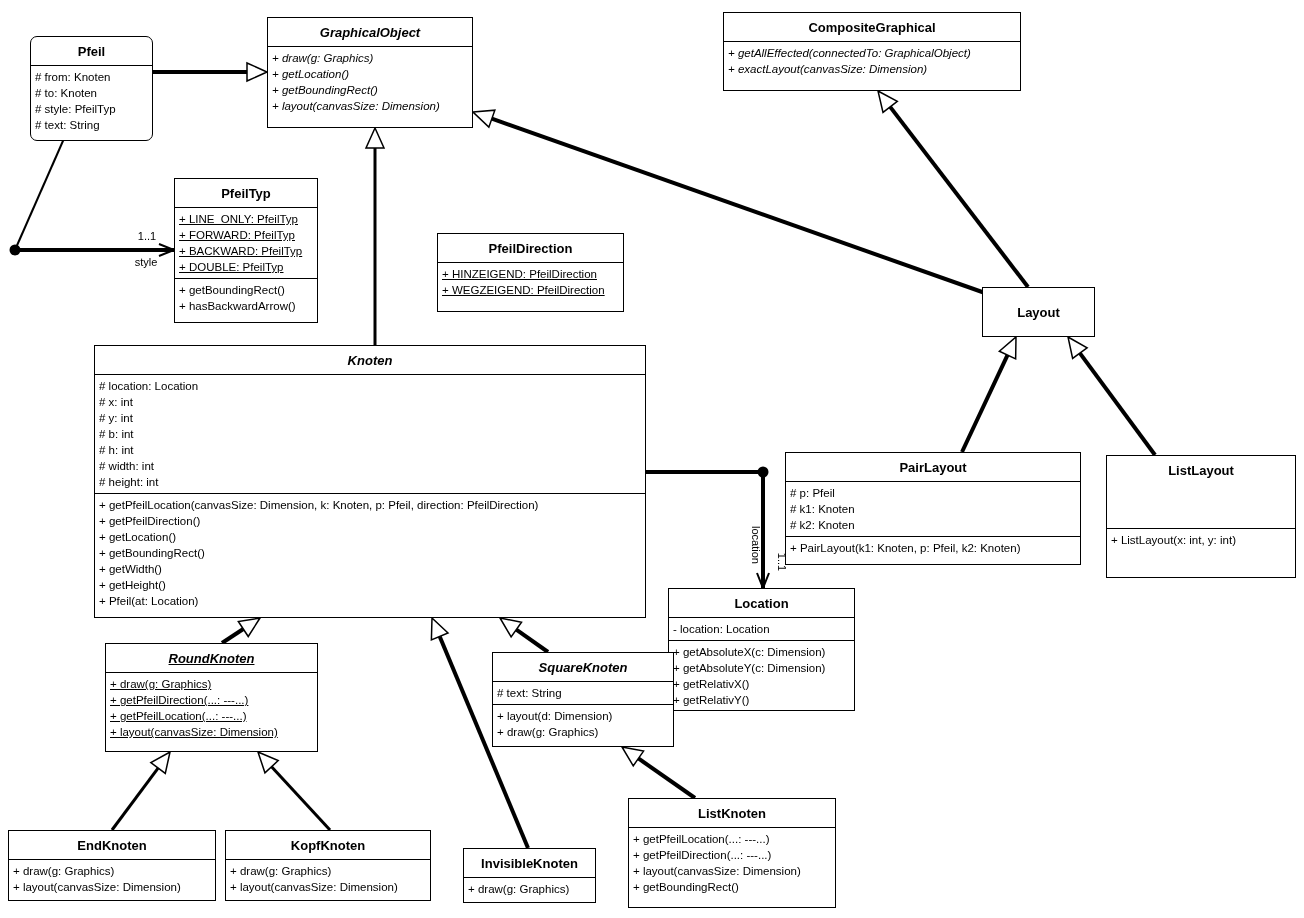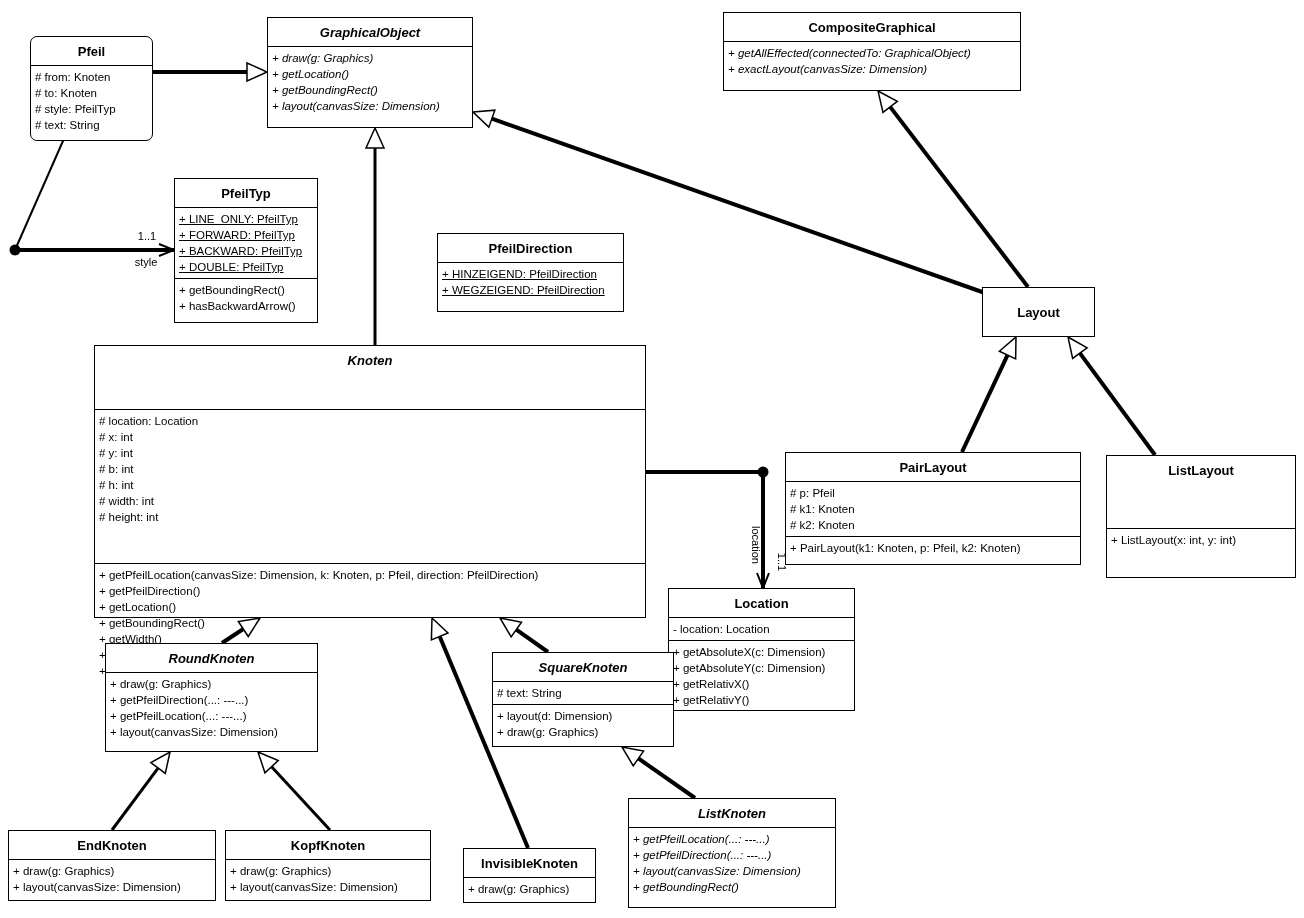--- a/index.html
+++ b/index.html
@@ -128,21 +128,21 @@
           <div class="member"><span>+ hasBackwardArrow()</span></div>
         </div>
       </div>
       <div class="uml-class" style="left: 437px; top: 233px; width: 187px; height: 79px;">
         <div class="title">PfeilDirection</div>
         <div class="compartment">
           <div class="member underline"><span>+ HINZEIGEND: PfeilDirection</span></div>
           <div class="member underline"><span>+ WEGZEIGEND: PfeilDirection</span></div>
         </div>
       </div>
-      <div class="uml-class" style="left: 94px; top: 345px; width: 552px; height: 273px; gap: 35px;">
+      <div class="uml-class" style="left: 94px; top: 345px; width: 552px; height: 273px;">
         <div class="title abstract">Knoten</div>
         <div class="compartment">
           <div class="member"><span># location: Location</span></div>
           <div class="member"><span># x: int</span></div>
           <div class="member"><span># y: int</span></div>
           <div class="member"><span># b: int</span></div>
           <div class="member"><span># h: int</span></div>
           <div class="member"><span># width: int</span></div>
           <div class="member"><span># height: int</span></div>
         </div>
@@ -181,21 +181,21 @@
         <div class="compartment">
           <div class="member"><span>- location: Location</span></div>
         </div>
         <div class="compartment">
           <div class="member"><span>+ getAbsoluteX(c: Dimension)</span></div>
           <div class="member"><span>+ getAbsoluteY(c: Dimension)</span></div>
           <div class="member"><span>+ getRelativX()</span></div>
           <div class="member"><span>+ getRelativY()</span></div>
         </div>
       </div>
-      <div class="uml-class" style="left: 105px; top: 643px; width: 213px; height: 109px;">
+      <div class="uml-class" style="left: 105px; top: 643px; width: 213px; height: 109px; text-decoration: underline;">
         <div class="title abstract">RoundKnoten</div>
         <div class="compartment">
           <div class="member"><span>+ draw(g: Graphics)</span></div>
           <div class="member"><span>+ getPfeilDirection(...: ---...)</span></div>
           <div class="member"><span>+ getPfeilLocation(...: ---...)</span></div>
           <div class="member"><span>+ layout(canvasSize: Dimension)</span></div>
         </div>
       </div>
       <div class="uml-class" style="left: 492px; top: 652px; width: 182px; height: 95px;">
         <div class="title abstract">SquareKnoten</div>
@@ -220,21 +220,21 @@
           <div class="member"><span>+ draw(g: Graphics)</span></div>
           <div class="member"><span>+ layout(canvasSize: Dimension)</span></div>
         </div>
       </div>
       <div class="uml-class" style="left: 463px; top: 848px; width: 133px; height: 55px;">
         <div class="title">InvisibleKnoten</div>
         <div class="compartment">
           <div class="member"><span>+ draw(g: Graphics)</span></div>
         </div>
       </div>
-      <div class="uml-class" style="left: 628px; top: 798px; width: 208px; height: 110px; font-style: italic;">
+      <div class="uml-class" style="left: 628px; top: 798px; width: 208px; height: 110px;">
         <div class="title">ListKnoten</div>
         <div class="compartment">
           <div class="member"><span>+ getPfeilLocation(...: ---...)</span></div>
           <div class="member"><span>+ getPfeilDirection(...: ---...)</span></div>
           <div class="member"><span>+ layout(canvasSize: Dimension)</span></div>
           <div class="member"><span>+ getBoundingRect()</span></div>
         </div>
       </div>
     </div>
 </div>

